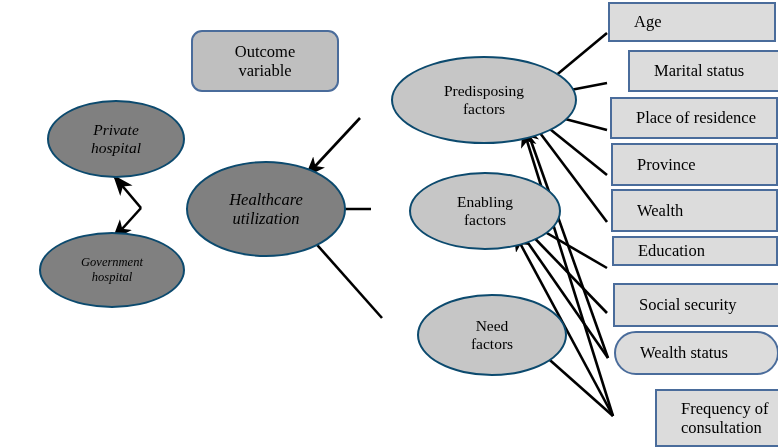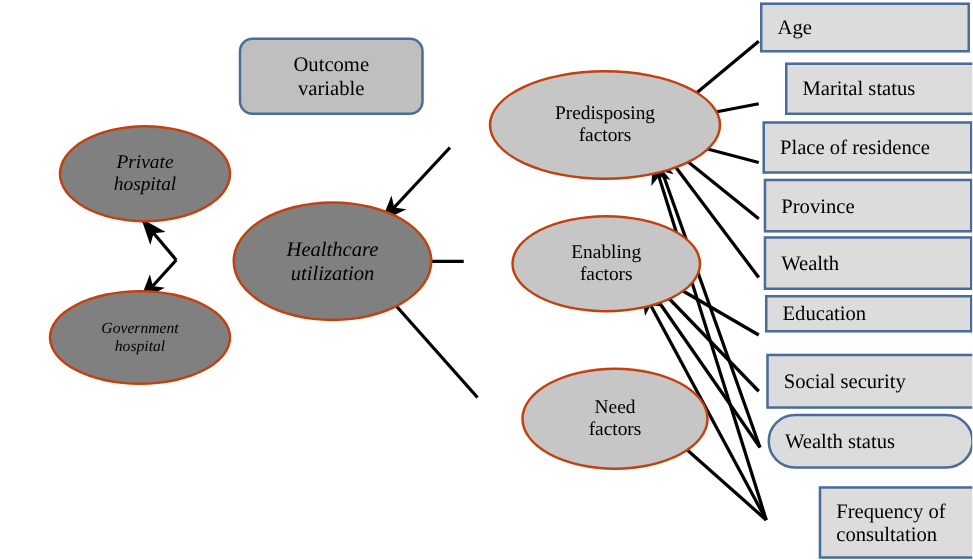--- a/index.html
+++ b/index.html
@@ -27,41 +27,41 @@
     position: absolute;
     display: flex;
     align-items: center;
     justify-content: center;
     text-align: center;
     box-sizing: border-box;
     color: #000000;
     line-height: 1.18;
   }
   .ellipse {
-    border: 2px solid #c2410c;
+    border: 2px solid #0c4a6e;
     border-radius: 50%;
   }
   .ellipse-dark {
     background: #808080;
     font-style: italic;
   }
   .ellipse-light {
     background: #c6c6c6;
   }
   .rrect {
     background: #bfbfbf;
     border: 2px solid #4a6c9b;
     border-radius: 11px;
   }
   .rect {
     background: #dcdcdc;
     border: 2px solid #4a6c9b;
     justify-content: flex-start;
     text-align: left;
-    padding-left: 12px;
+    padding-left: 24px;
   }
   .t-16 { font-size: 16.5px; }
   .t-15 { font-size: 15.5px; }
   .t-13 { font-size: 12.5px; }
   .nowrapline { white-space: pre-line; margin-left: 39px; }
 </style>
 </head>
 <body>
 
 <div id="canvas">

